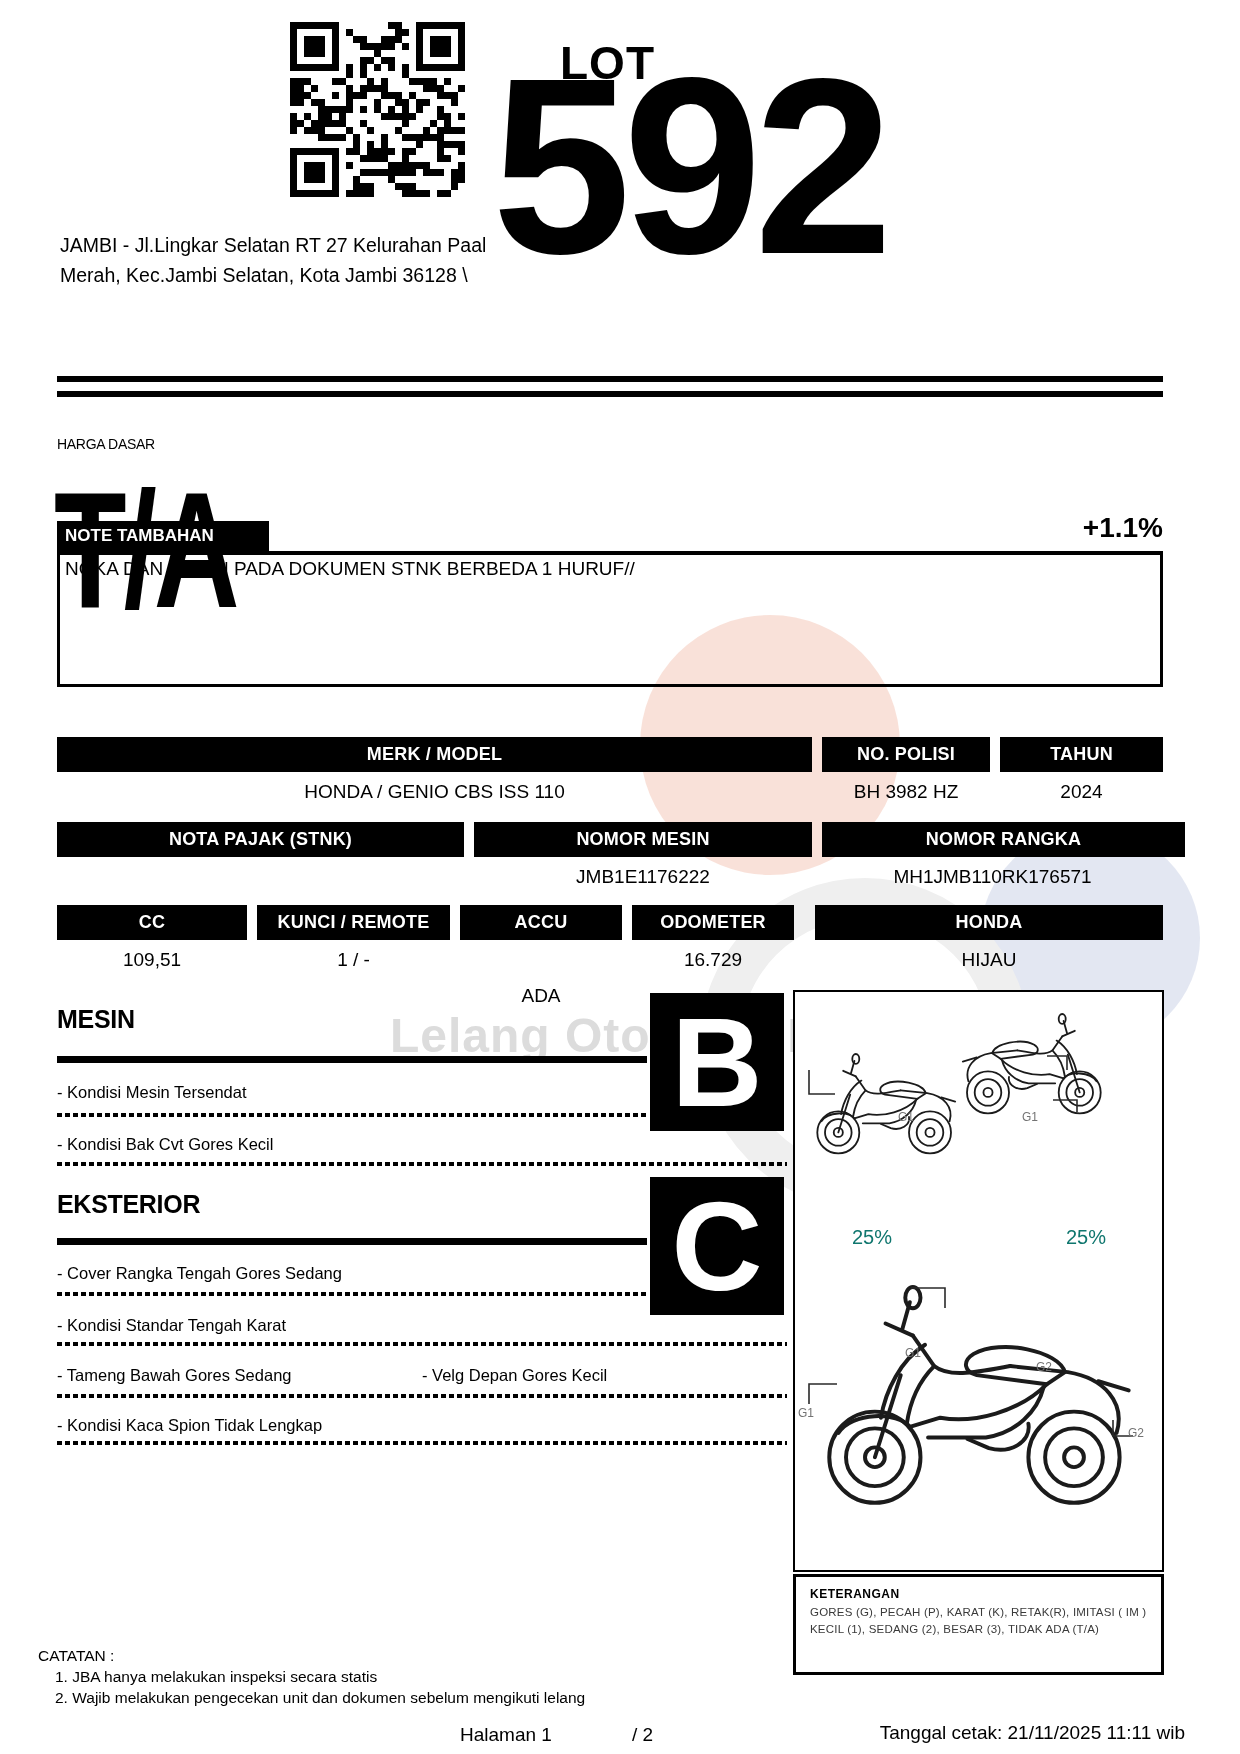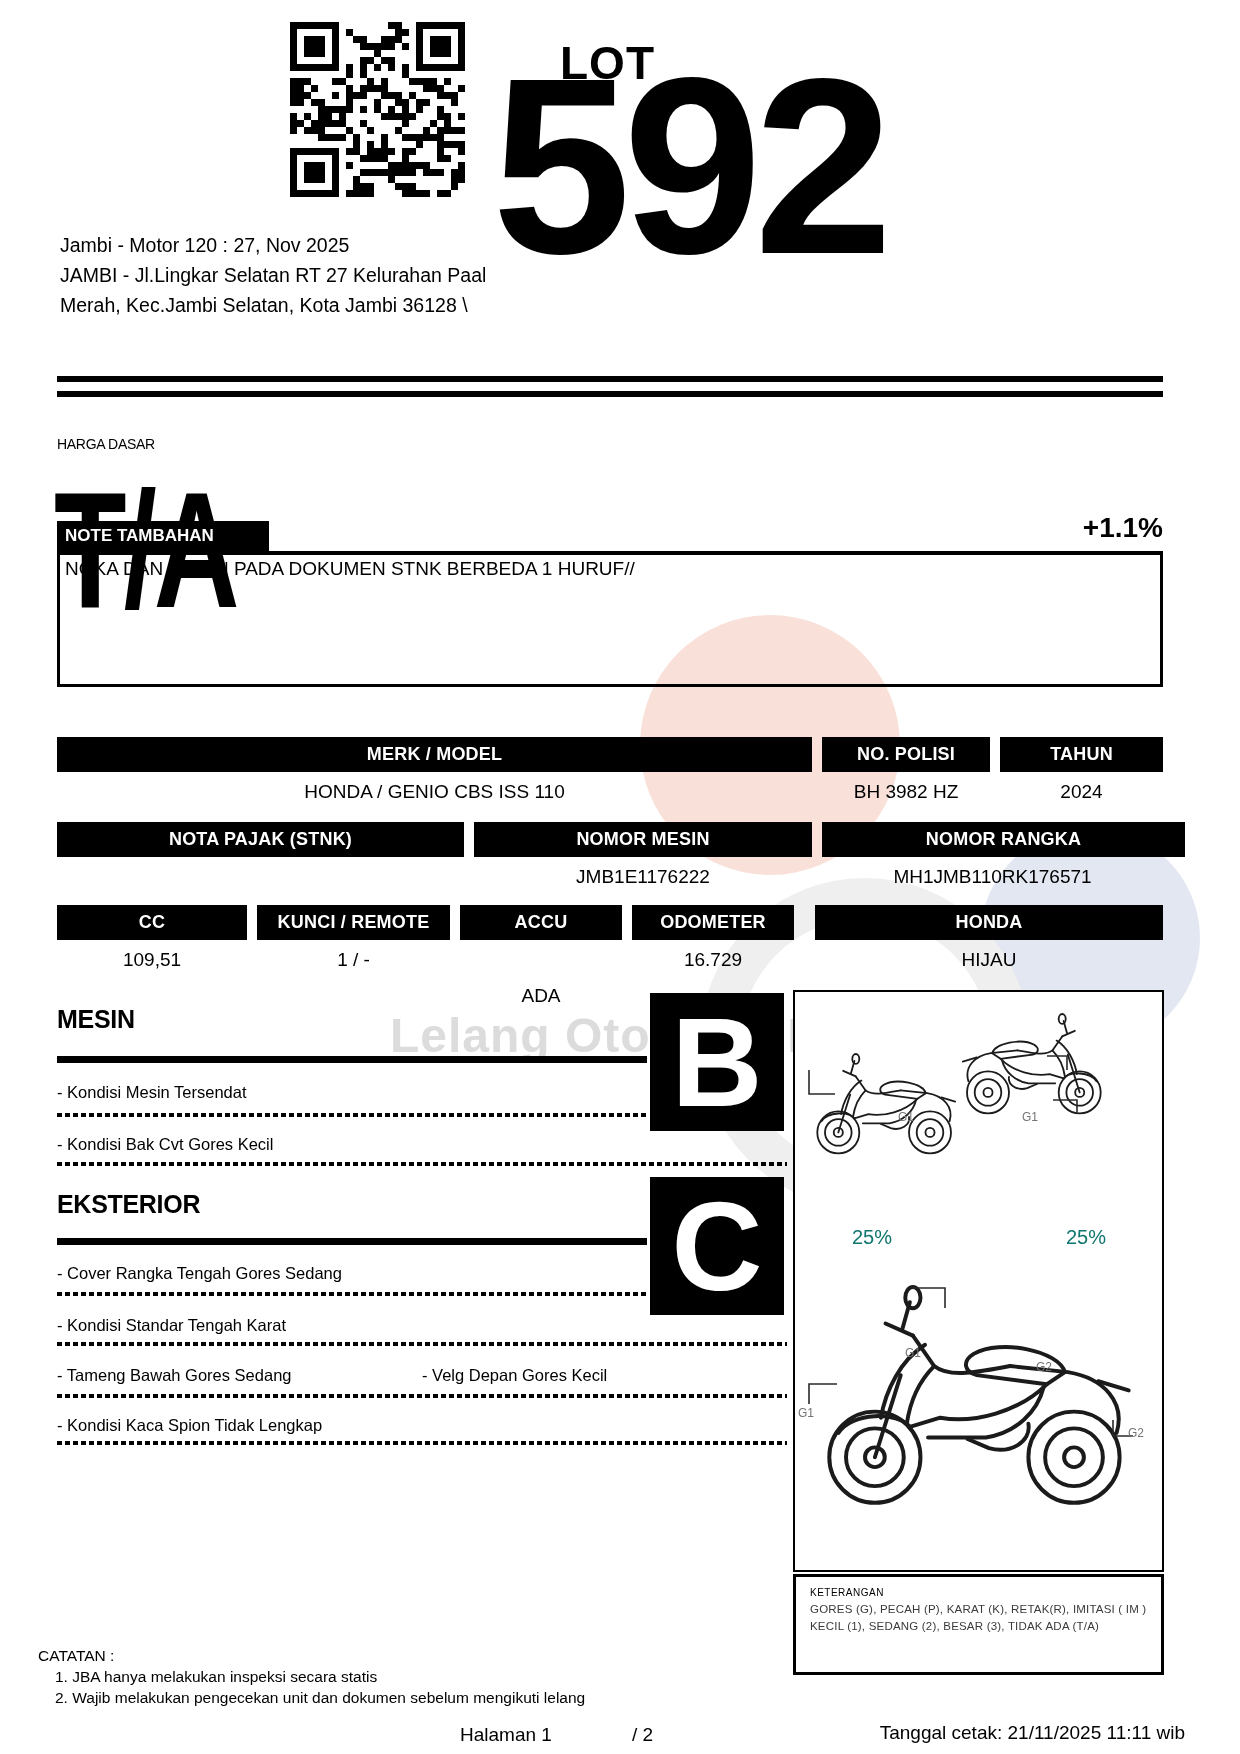--- a/index.html
+++ b/index.html
@@ -337,21 +337,20 @@
         <rect x="126" y="168" width="7" height="7"></rect>
         <rect x="133" y="168" width="7" height="7"></rect>
         <rect x="147" y="168" width="7" height="7"></rect>
         <rect x="154" y="168" width="7" height="7"></rect>
       </svg></div>
 
   <div class="abs z1" style="left:560px;top:36px;font-size:46px;font-weight:700;letter-spacing:1px">LOT</div>
   <div class="abs z1" style="left:492px;top:42px;font-size:250px;font-weight:700;line-height:1;letter-spacing:-8px">592</div>
 
   <div class="abs z1 addr" style="left:60px;top:230px">
-    <div>Jambi - Motor 120 : 27, Nov 2025</div>
     <div>JAMBI - Jl.Lingkar Selatan RT 27 Kelurahan Paal</div>
     <div>Merah, Kec.Jambi Selatan, Kota Jambi 36128 \</div>
   </div>
 
   <div class="abs z1" style="left:57px;top:376px;width:1106px;height:21px;border-top:6px solid #000;border-bottom:6px solid #000"></div>
 
   <div class="abs z1" style="left:57px;top:436px;font-size:14px;letter-spacing:-.3px">HARGA DASAR</div>
   <div class="abs z1" style="left:54px;top:468px;font-size:165px;font-weight:700;line-height:1;transform:scaleX(.72);transform-origin:left top;letter-spacing:-4px">T/A</div>
   <div class="abs z1" style="right:77px;top:512px;font-size:28px;font-weight:700">+1.1%</div>
 
@@ -447,21 +446,21 @@
   <div class="glabel" style="left:898px;top:1110px">G1</div>
   <div class="glabel" style="left:1022px;top:1110px">G1</div>
   <div class="pct" style="left:852px;top:1226px">25%</div>
   <div class="pct" style="left:1066px;top:1226px">25%</div>
   <div class="glabel" style="left:905px;top:1346px">G1</div>
   <div class="glabel" style="left:798px;top:1406px">G1</div>
   <div class="glabel" style="left:1036px;top:1360px">G2</div>
   <div class="glabel" style="left:1128px;top:1426px">G2</div>
 
   <div class="abs z1" style="left:793px;top:1574px;width:371px;height:101px;border:3px solid #000;padding:10px 14px;background:#fff">
-    <div style="font-size:10px;font-weight:400;letter-spacing:.5px">KETERANGAN</div>
+    <div style="font-size:12px;font-weight:700;letter-spacing:.5px">KETERANGAN</div>
     <div class="keter-line">GORES (G), PECAH (P), KARAT (K), RETAK(R), IMITASI ( IM )</div>
     <div class="keter-line">KECIL (1), SEDANG (2), BESAR (3), TIDAK ADA (T/A)</div>
   </div>
 
   <div class="abs z1" style="left:38px;top:1645px;font-size:15.5px;line-height:21px">
     <div>CATATAN :</div>
     <div style="padding-left:17px">1. JBA hanya melakukan inspeksi secara statis</div>
     <div style="padding-left:17px">2. Wajib melakukan pengecekan unit dan dokumen sebelum mengikuti lelang</div>
   </div>
 

